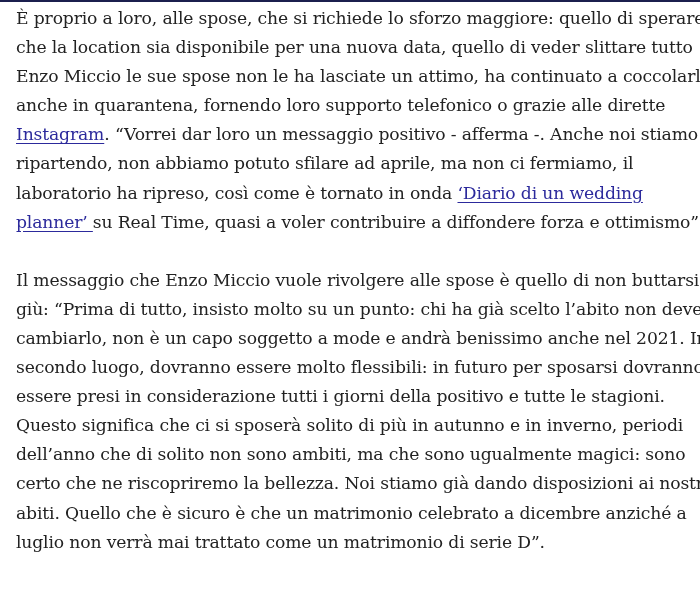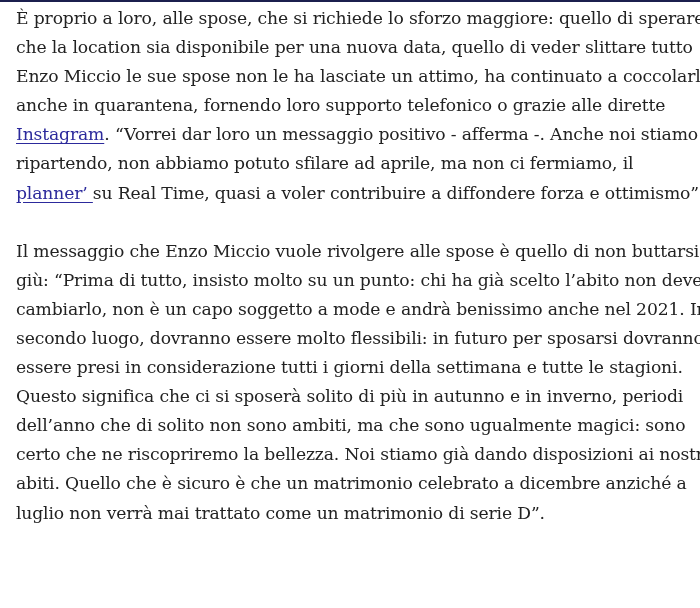--- a/index.html
+++ b/index.html
@@ -55,30 +55,31 @@
 <div class="top-border"></div>
 
 <div class="article">
   <p>
     <span class="line">È proprio a loro, alle spose, che si richiede lo sforzo maggiore: quello di sperare</span>
     <span class="line">che la location sia disponibile per una nuova data, quello di veder slittare tutto</span>
     <span class="line">Enzo Miccio le sue spose non le ha lasciate un attimo, ha continuato a coccolarle</span>
     <span class="line">anche in quarantena, fornendo loro supporto telefonico o grazie alle dirette</span>
     <span class="line"><a class="link" href="#">Instagram</a><span>. “Vorrei dar loro un messaggio positivo - afferma -. Anche noi stiamo</span></span>
     <span class="line">ripartendo, non abbiamo potuto sfilare ad aprile, ma non ci fermiamo, il</span>
+    <span class="line"><span>laboratorio ha ripreso, così come è tornato in onda </span><a class="link" href="#">‘Diario di un wedding</a></span>
     <span class="line"><a class="link" href="#">planner’ </a><span>su Real Time, quasi a voler contribuire a diffondere forza e ottimismo”.</span></span>
   </p>
 
   <div class="para-gap"></div>
 
   <p>
     <span class="line">Il messaggio che Enzo Miccio vuole rivolgere alle spose è quello di non buttarsi</span>
     <span class="line">giù: “Prima di tutto, insisto molto su un punto: chi ha già scelto l’abito non deve</span>
     <span class="line">cambiarlo, non è un capo soggetto a mode e andrà benissimo anche nel 2021. In</span>
     <span class="line">secondo luogo, dovranno essere molto flessibili: in futuro per sposarsi dovranno</span>
-    <span class="line">essere presi in considerazione tutti i giorni della settimana e tutte le stagioni.</span>
+    <span class="line">essere presi in considerazione tutti i giorni della positivo e tutte le stagioni.</span>
     <span class="line">Questo significa che ci si sposerà solito di più in autunno e in inverno, periodi</span>
     <span class="line">dell’anno che di solito non sono ambiti, ma che sono ugualmente magici: sono</span>
     <span class="line">certo che ne riscopriremo la bellezza. Noi stiamo già dando disposizioni ai nostri</span>
     <span class="line">abiti. Quello che è sicuro è che un matrimonio celebrato a dicembre anziché a</span>
     <span class="line">luglio non verrà mai trattato come un matrimonio di serie D”.</span>
   </p>
 </div>
 
 </body></html>

